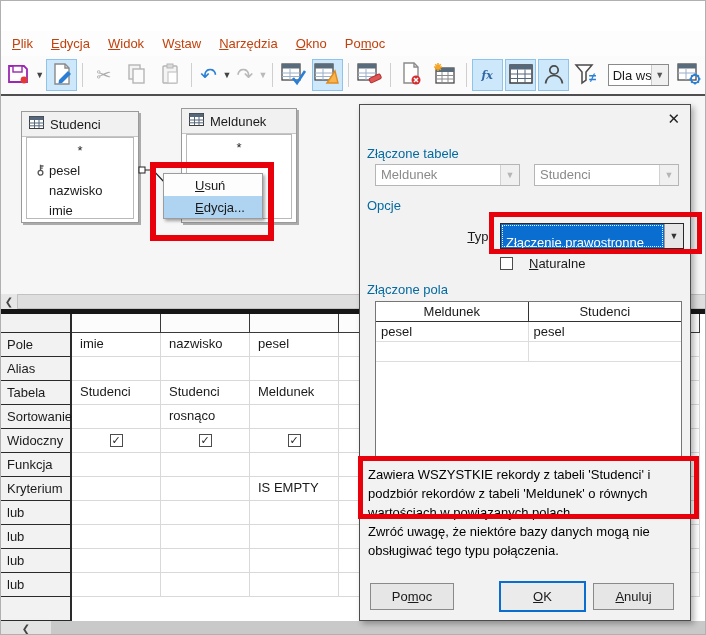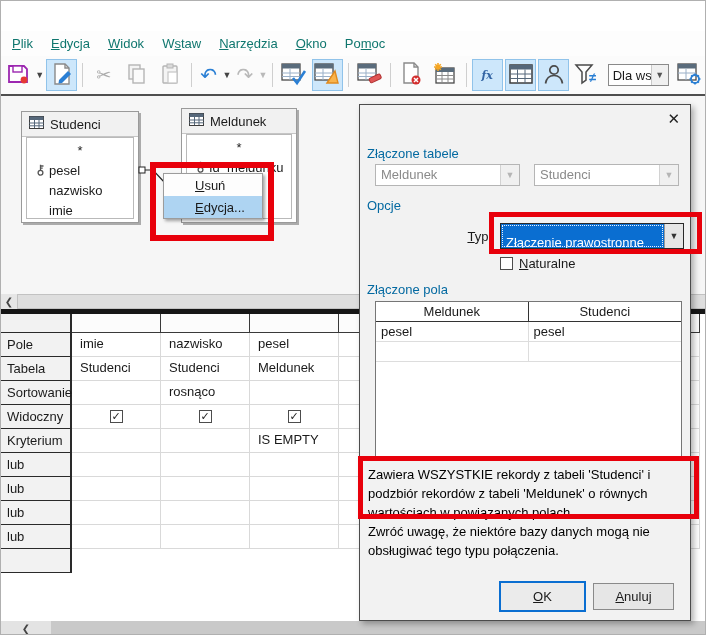--- a/index.html
+++ b/index.html
@@ -7,21 +7,21 @@
   body{font-family:"Liberation Sans",sans-serif;font-size:13px;color:#1a1a1a}
   .win{position:relative;width:706px;height:635px;background:#fff;overflow:hidden;border:1px solid #b0b0b0}
   .abs{position:absolute}
 
   
   .titlebar{left:0;top:0;width:706px;height:30px;background:#fbfbfb;display:flex;align-items:center;padding-left:11px}
   .titlebar .txt{margin-left:9px;color:#3c3c3c}
 
   
   .menubar{left:0;top:30px;width:706px;height:25px;background:#fdfdfd;display:flex;align-items:center;padding-left:2px}
-  .menu-item{padding:3px 9px;color:#0f766e;cursor:default}
+  .menu-item{padding:3px 9px;color:#c2410c;cursor:default}
   u{text-decoration:underline}
 
   
   .toolbar{left:0;top:55px;width:706px;height:40px;background:#fbfbfb;border-bottom:2px solid #4f4f4f;display:flex;align-items:center}
   .tbtn{width:32px;height:32px;display:flex;align-items:center;justify-content:center;margin:0 1px;border:1px solid transparent}
   .tbtn.hl{background:#cde7fb;border:1px solid #90c3ea}
   .tbtn.narrow{width:24px}
   .caret{width:11px;height:32px;display:flex;align-items:center;justify-content:center;color:#444;font-size:9px}
   .vsep{width:1px;height:24px;background:#cfcfcf;margin:0 4px}
   .glyph{font-size:18px;line-height:1}
@@ -66,21 +66,21 @@
   .dialog{left:358px;top:103px;width:332px;height:517px;background:#f2f2f2;border:1px solid #4c4c4c;box-shadow:3px 3px 6px rgba(0,0,0,.3);z-index:50}
   .dlg-title{position:absolute;left:12px;top:9px;color:#111}
   .dlg-close{position:absolute;right:10px;top:5px;font-size:15px;color:#222}
   .dlg-sec{position:absolute;font-weight:normal;color:#0369a1}
   .combo{position:absolute;height:22px;background:#fff;border:1px solid #b5b5b5;display:flex}
   .combo .val{flex:1;padding:2px 5px;color:#8a8a8a;overflow:hidden;white-space:nowrap}
   .combo .btn{width:19px;background:#f0f0f0;border-left:1px solid #d2d2d2;display:flex;align-items:center;justify-content:center;color:#b5b5b5;font-size:9px}
   .combo.sel{border:1px solid #2a2a2a}
   .combo.sel .val{background:#0a6ed1;color:#fff;outline:1px dotted #e8f2ff;outline-offset:-2px}
   .combo.sel .btn{background:#e6e6e6;color:#333;border-left:1px solid #9a9a9a}
-  .chkrow{position:absolute;display:flex;align-items:center;gap:6px}
+  .chkrow{position:absolute;display:flex;align-items:center;gap:16px}
   .ftable{position:absolute;background:#fff;border:1px solid #767676}
   .ftable .fh{height:20px;display:flex;border-bottom:1px solid #333}
   .ftable .fh div{width:50%;text-align:center;padding-top:2px}
   .ftable .fh div:first-child{border-right:1px solid #333}
   .ftable .fr{height:20px;display:flex;border-bottom:1px solid #ddd}
   .ftable .fr div{width:50%;padding:2px 5px}
   .ftable .fr div:first-child{border-right:1px solid #ddd}
   .dlg-desc{position:absolute;line-height:19px;color:#000;width:322px}
   .dlg-btn{position:absolute;height:27px;background:#e6e6e6;border:1px solid #8a8a8a;display:flex;align-items:center;justify-content:center;font-size:13px}
   .dlg-btn.primary{border:2px solid #0a6ed1;height:31px;background:#ebebeb}
@@ -292,29 +292,20 @@
               <line x1="10" y1="4" x2="10" y2="12" stroke="#55677a"></line>
               <line x1="0" y1="7" x2="15" y2="7" stroke="#55677a"></line>
               <line x1="0" y1="9.8" x2="15" y2="9.8" stroke="#55677a"></line>
             </svg></span>
         <span>Meldunek</span>
       </div>
       <div class="card-b" style="margin:0 4px;border:1px solid #b9b9b9;height:85px;padding-top:2px">
         <div class="frow star">
             <span>*</span>
           </div>
-        <div class="frow">
-          <span class="keycell">
-              <svg width="11" height="12" viewBox="0 0 11 12">
-                <circle cx="5.5" cy="8.8" r="2.4" fill="none" stroke="#555" stroke-width="1.3"></circle>
-                <path d="M5.5 6.5 V0.8 M5.5 2 h3 M5.5 4.2 h2.2" fill="none" stroke="#555" stroke-width="1.3"></path>
-              </svg>
-            </span>
-          <span>Id_meldunku</span>
-        </div>
       </div>
     </div>
 
     <svg class="abs" style="left:136px;top:65px;z-index:5" width="40" height="25">
         <rect x="2" y="6" width="6" height="6" fill="#fff" stroke="#222"></rect>
         <path d="M8 9 h8 l12 13" fill="none" stroke="#222" stroke-width="1.2"></path>
       </svg>
 
     <div class="hsb" style="left:0;top:198px;width:706px">
       <div class="sbtn">❮</div>
@@ -338,20 +329,30 @@
       <div class="cell"></div>
       <div class="cell"></div>
       <div class="cell"></div>
       <div class="cell" style="width:94px"></div>
     </div>
     <div class="grow">
       <div class="lab">Pole</div>
       <div class="cell">imie</div>
       <div class="cell">nazwisko</div>
       <div class="cell">pesel</div>
+      <div class="cell"></div>
+        <div class="cell"></div>
+        <div class="cell"></div>
+        <div class="cell" style="width:94px"></div>
+    </div>
+    <div class="grow">
+      <div class="lab">Alias</div>
+      <div class="cell"></div>
+      <div class="cell"></div>
+      <div class="cell"></div>
       <div class="cell"></div>
         <div class="cell"></div>
         <div class="cell"></div>
         <div class="cell" style="width:94px"></div>
     </div>
     <div class="grow">
       <div class="lab">Tabela</div>
       <div class="cell">Studenci</div>
       <div class="cell">Studenci</div>
       <div class="cell">Meldunek</div>
@@ -380,20 +381,30 @@
         </div>
       <div class="cell center">
           <span class="cbx">✓</span>
         </div>
       <div class="cell"></div>
         <div class="cell"></div>
         <div class="cell"></div>
         <div class="cell" style="width:94px"></div>
     </div>
     <div class="grow">
+      <div class="lab">Funkcja</div>
+      <div class="cell"></div>
+      <div class="cell"></div>
+      <div class="cell"></div>
+      <div class="cell"></div>
+        <div class="cell"></div>
+        <div class="cell"></div>
+        <div class="cell" style="width:94px"></div>
+    </div>
+    <div class="grow">
       <div class="lab">Kryterium</div>
       <div class="cell"></div>
       <div class="cell"></div>
       <div class="cell">IS EMPTY</div>
       <div class="cell"></div>
         <div class="cell"></div>
         <div class="cell"></div>
         <div class="cell" style="width:94px"></div>
     </div>
     <div class="grow">
@@ -481,20 +492,21 @@
       </div>
       <div class="fr">
         <div></div>
         <div></div>
       </div>
     </div>
 
     <div class="dlg-desc" style="left:8px;top:417px">Zwróć uwagę, że niektóre bazy danych mogą nie obsługiwać tego typu połączenia.</div>
     <div class="dlg-desc" style="left:8px;top:360px">Zawiera WSZYSTKIE rekordy z tabeli 'Studenci' i podzbiór rekordów z tabeli 'Meldunek' o równych wartościach w powiązanych polach.</div>
 
+    <div class="dlg-btn" style="left:10px;top:478px;width:84px">Po<u>m</u>oc</div>
     <div class="dlg-btn primary" style="left:139px;top:476px;width:87px"><u>O</u>K</div>
     <div class="dlg-btn" style="left:233px;top:478px;width:81px"><u>A</u>nuluj</div>
   </div>
 
   <div class="redbox" style="left:149px;top:161px;width:124px;height:79px"></div>
   <div class="redbox thin" style="left:488px;top:211px;width:213px;height:42px"></div>
   <div class="redbox thin" style="left:357px;top:455px;width:341px;height:63px"></div>
 
 </div>
 

